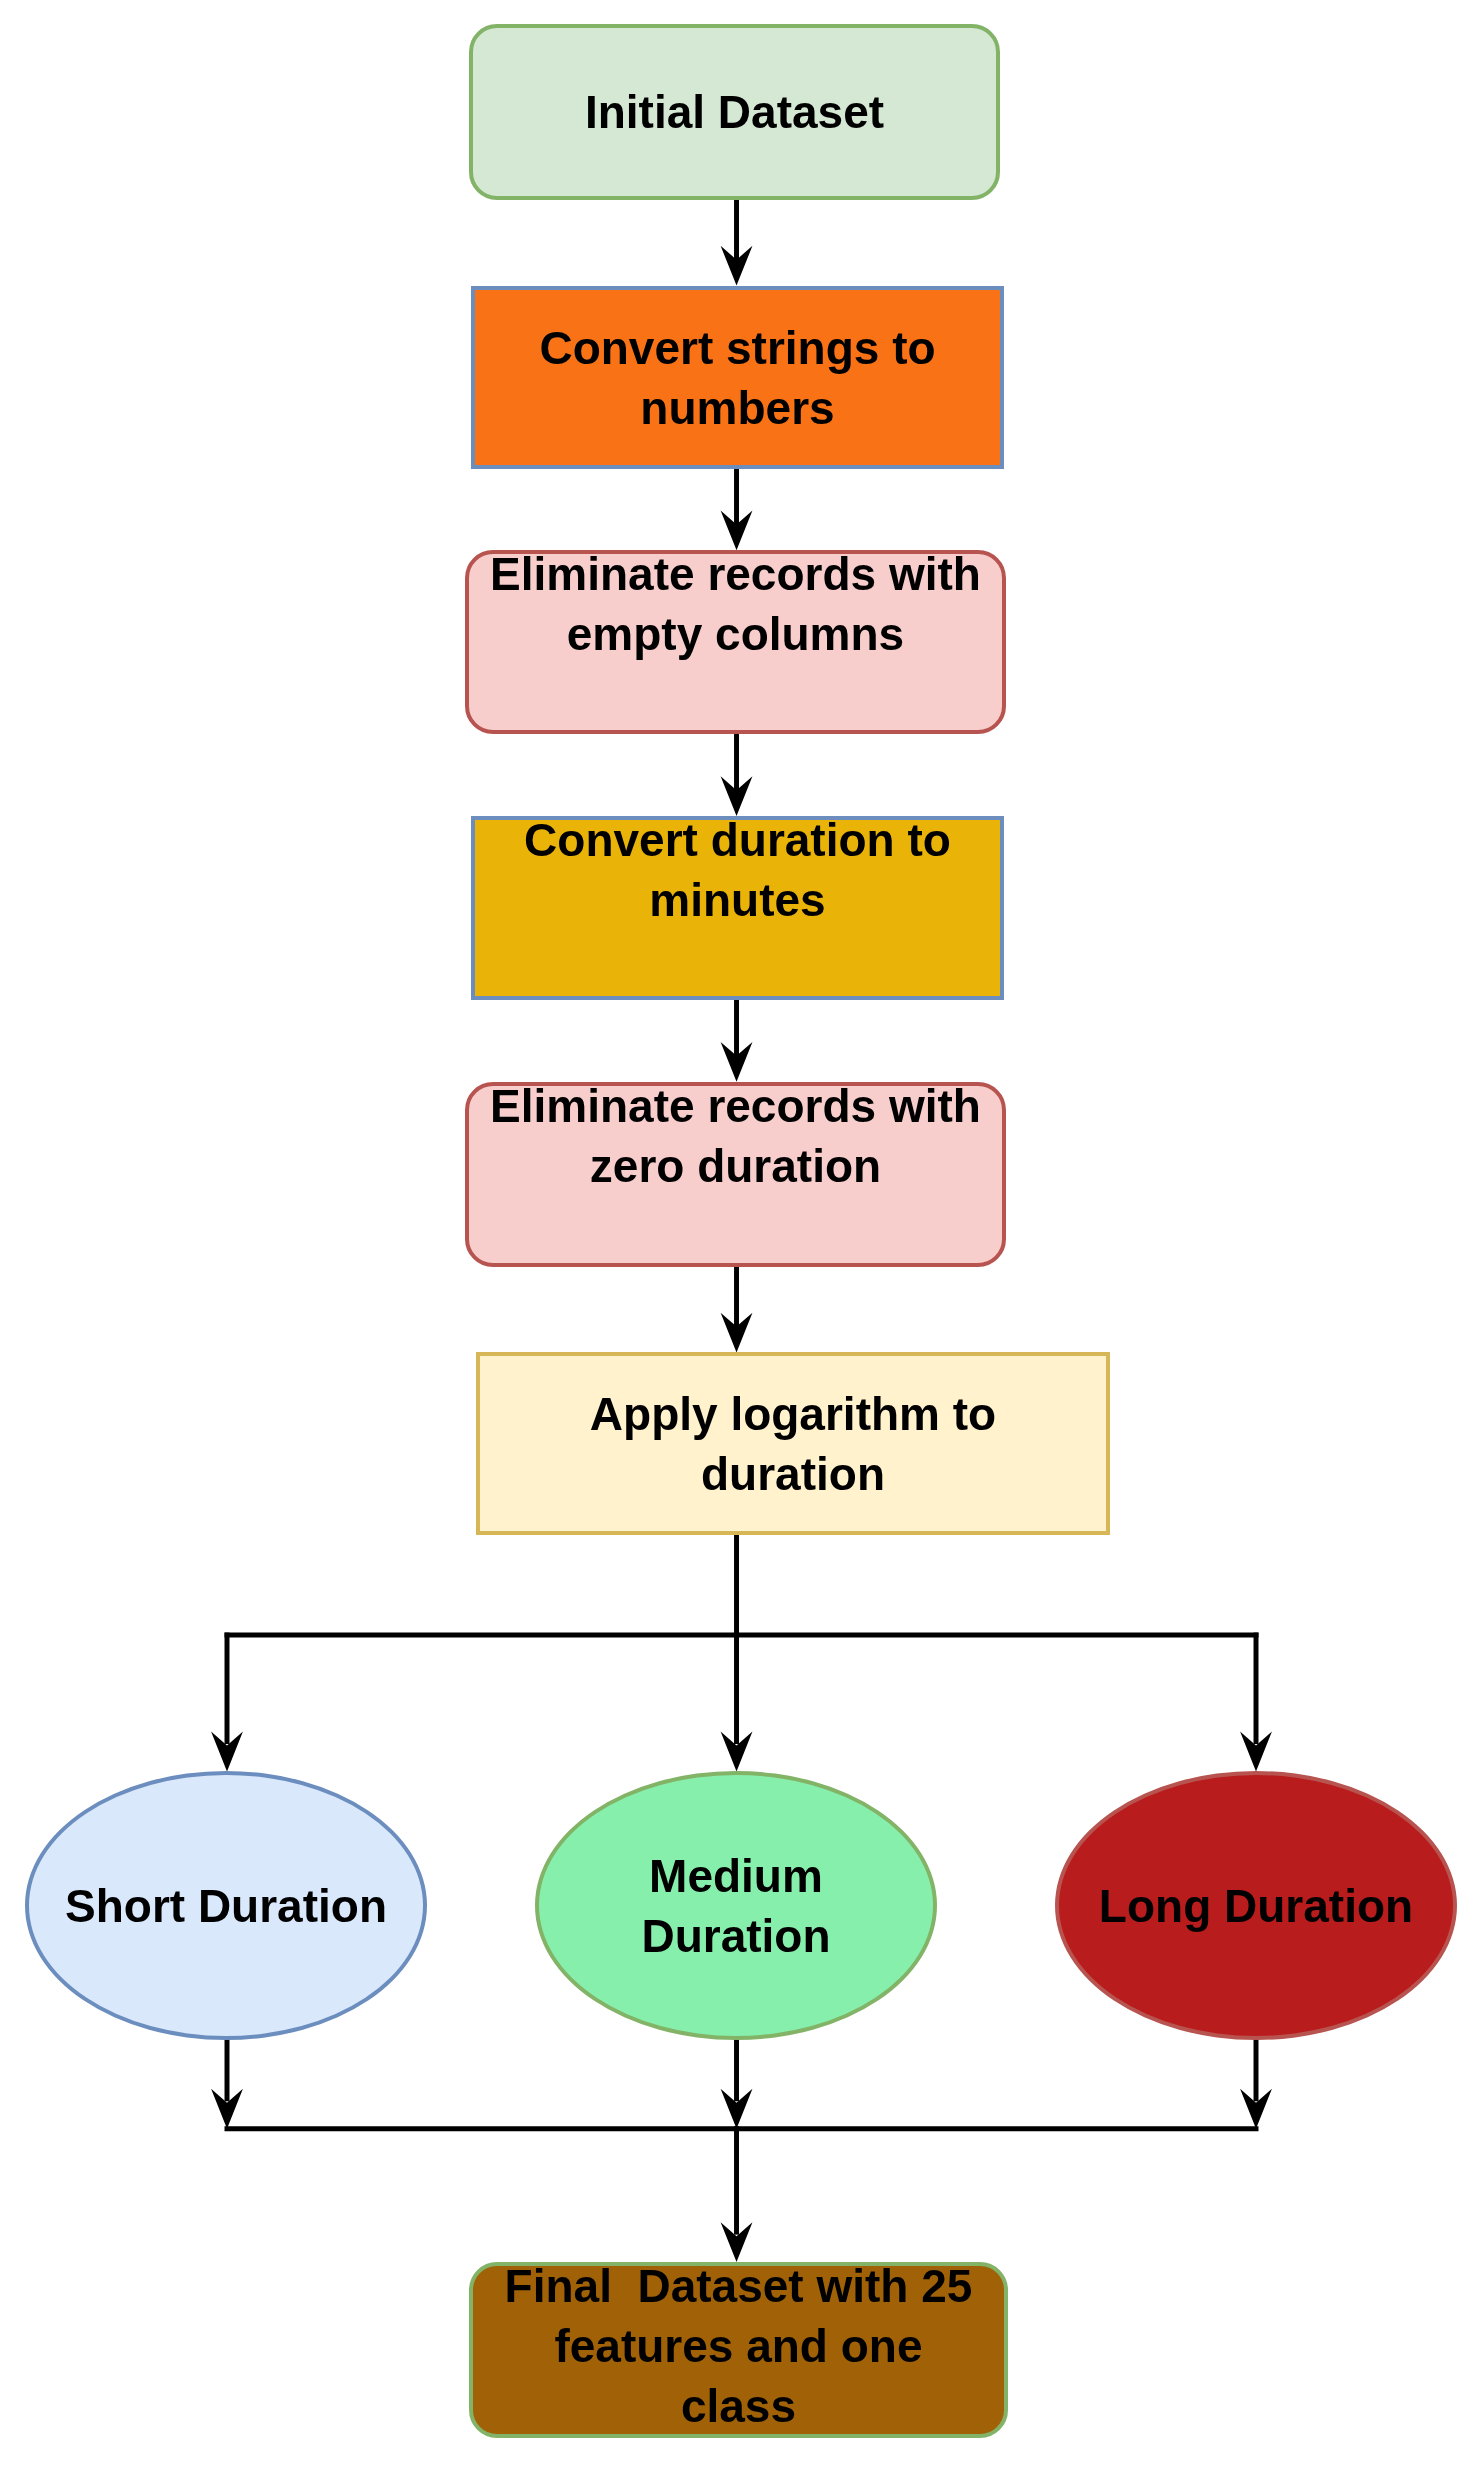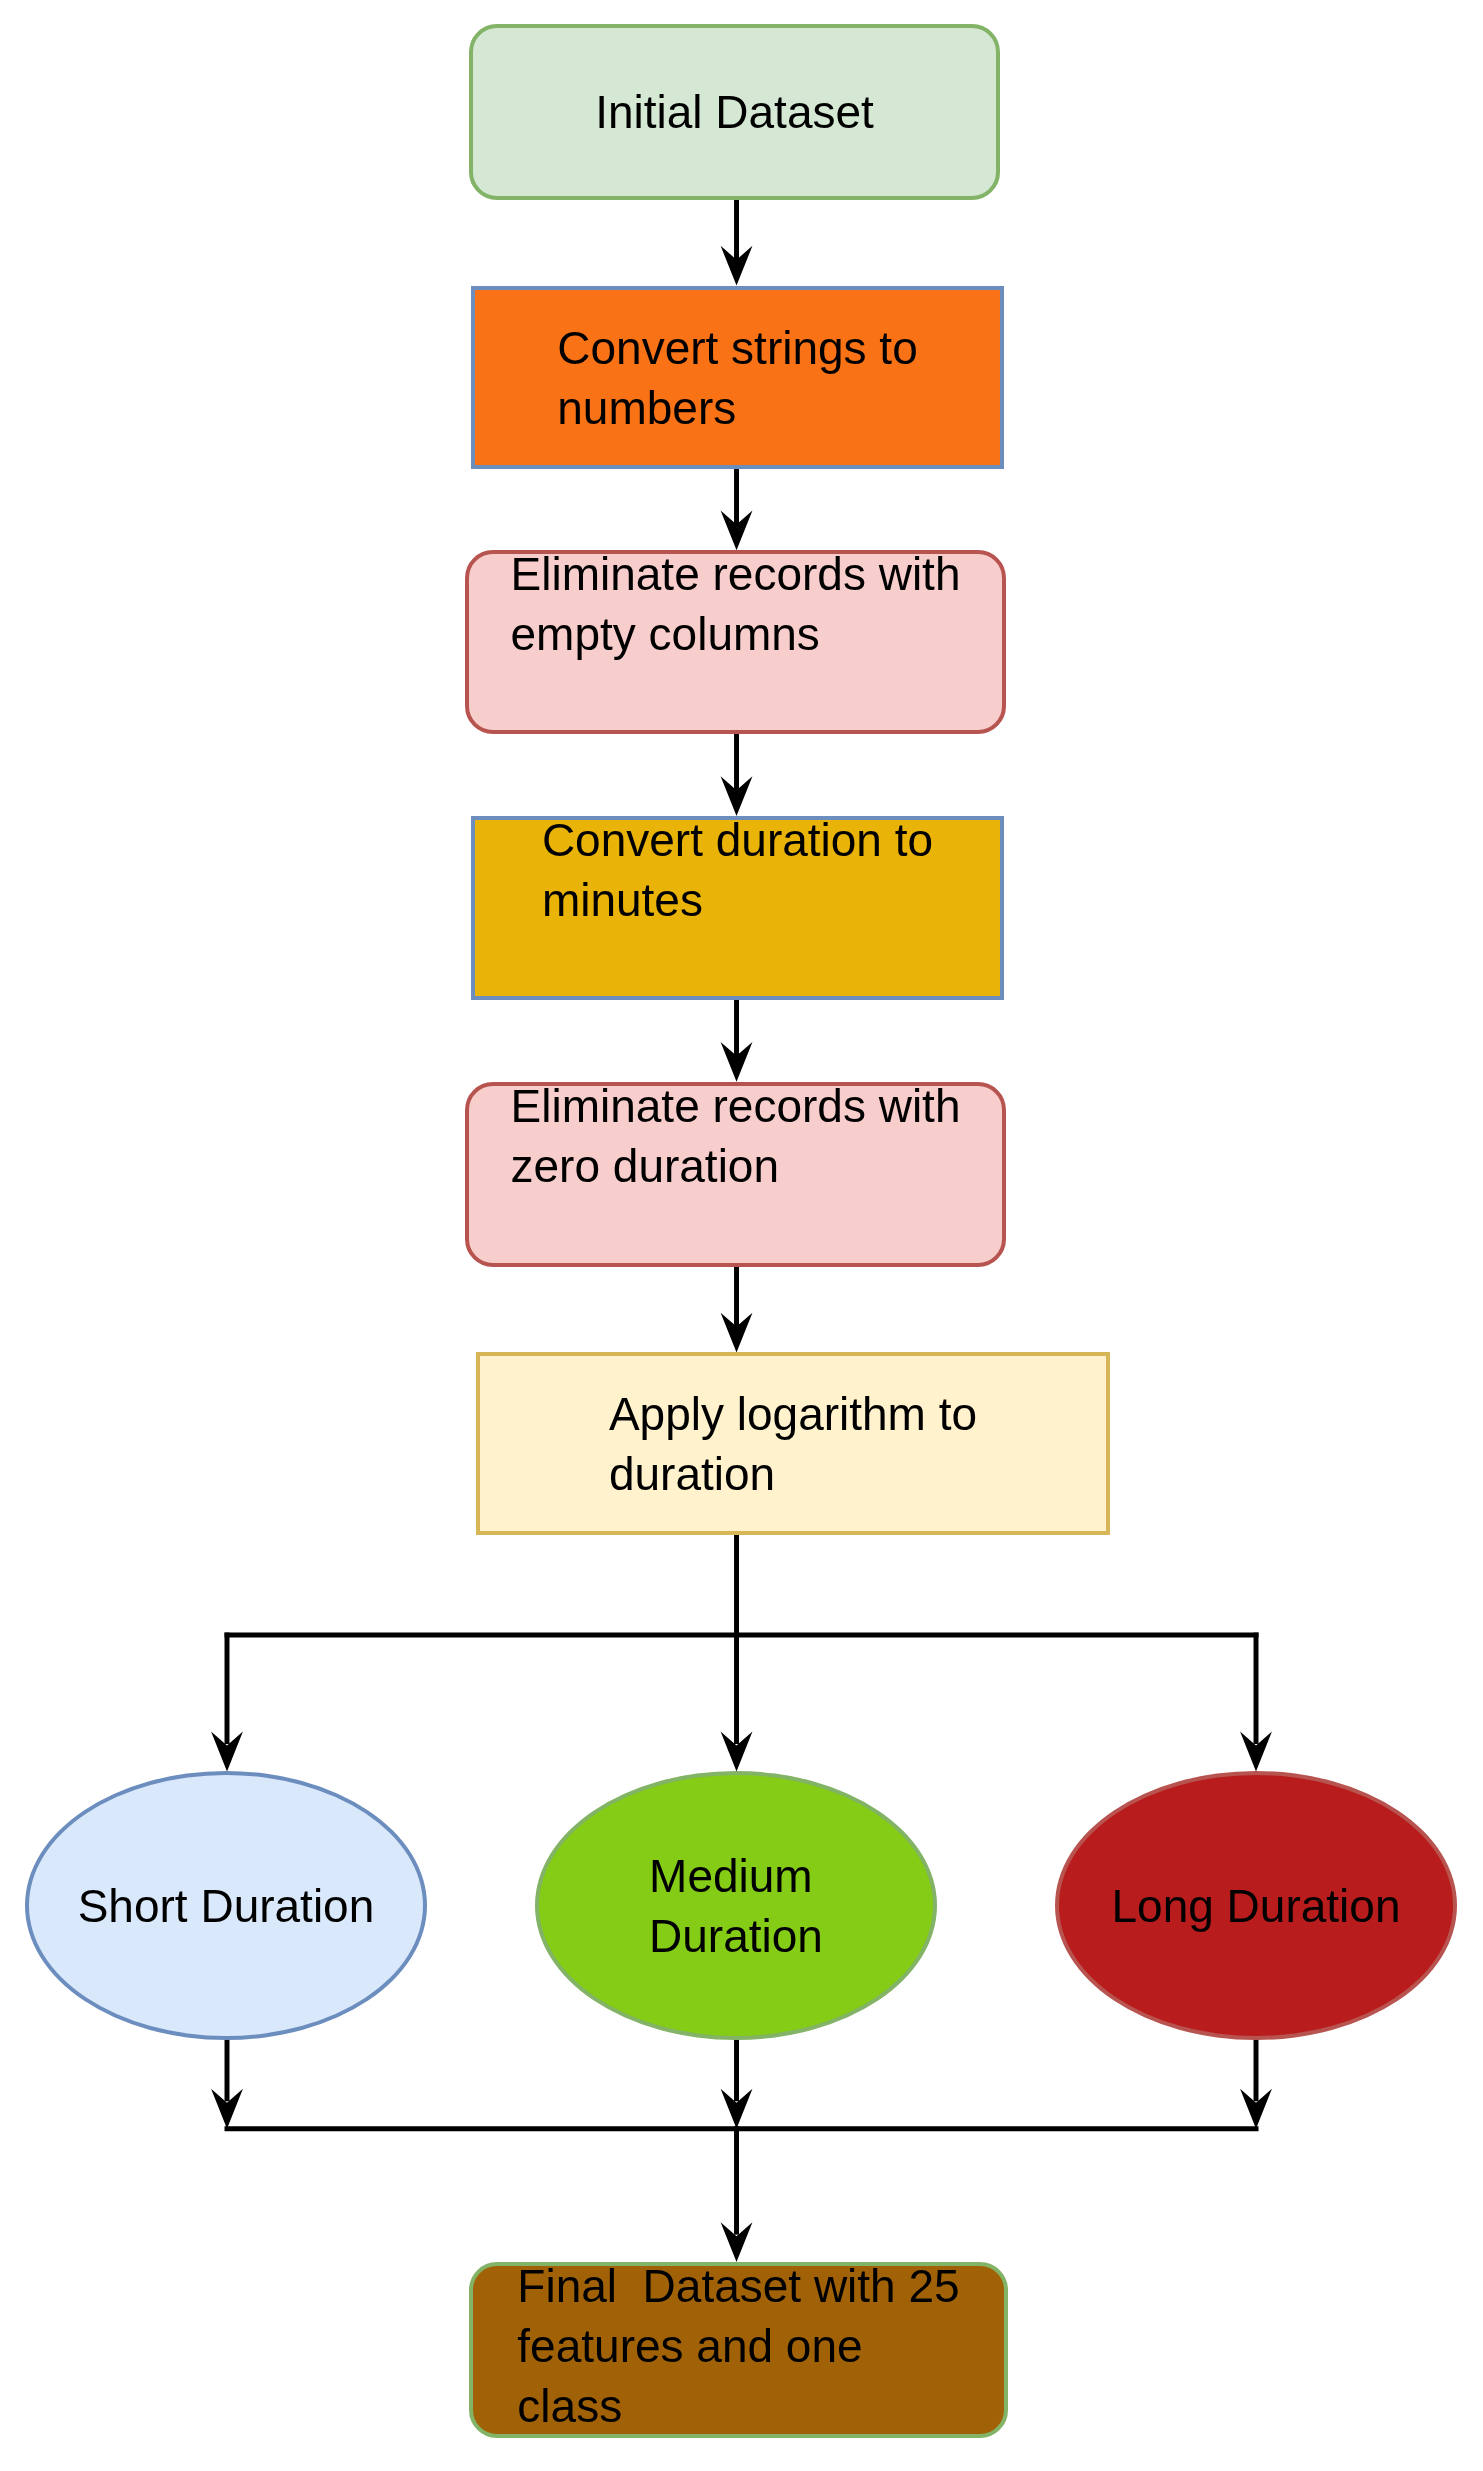--- a/index.html
+++ b/index.html
@@ -23,25 +23,26 @@
     height: 2472px;
     pointer-events: none;
   }
   .node {
     position: absolute;
     box-sizing: border-box;
     border: 4px solid #000;
     display: flex;
     align-items: center;
     justify-content: center;
-    text-align: left;
+    text-align: center;
     color: #000000;
     font-size: 46px;
     line-height: 60px;
     white-space: pre-wrap;
+    font-weight: bold;
   }
   .node.top { align-items: flex-start; }
   .node.top .label { margin-top: -10px; }
   .rounded { border-radius: 28px; }
   .ellipse { border-radius: 50%; }
 
   
   #n0 { left: 469px; top: 24px;   width: 531px; height: 176px; }
   #n1 { left: 471px; top: 286px;  width: 533px; height: 183px; }
   #n2 { left: 465px; top: 550px;  width: 541px; height: 184px; }
@@ -133,21 +134,21 @@
 
   <div id="n5" class="node" style="background: rgb(255, 242, 204); border-color: rgb(214, 182, 86);">
     <span class="label">Apply logarithm to
 duration</span>
   </div>
 
   <div id="n6" class="node ellipse" style="background: rgb(218, 232, 252); border-color: rgb(108, 142, 191);">
     <span class="label">Short Duration</span>
   </div>
 
-  <div id="n7" class="node ellipse" style="background: #84cc16; border-color: rgb(130, 179, 102);">
+  <div id="n7" class="node ellipse" style="background: #86efac; border-color: rgb(130, 179, 102);">
     <span class="label">Medium
 Duration</span>
   </div>
 
   <div id="n8" class="node ellipse" style="background: #b91c1c; border-color: rgb(184, 84, 80);">
     <span class="label">Long Duration</span>
   </div>
 
   <div id="n9" class="node rounded top" style="background: #a16207; border-color: rgb(130, 179, 102);">
     <span class="label">Final  Dataset with 25

